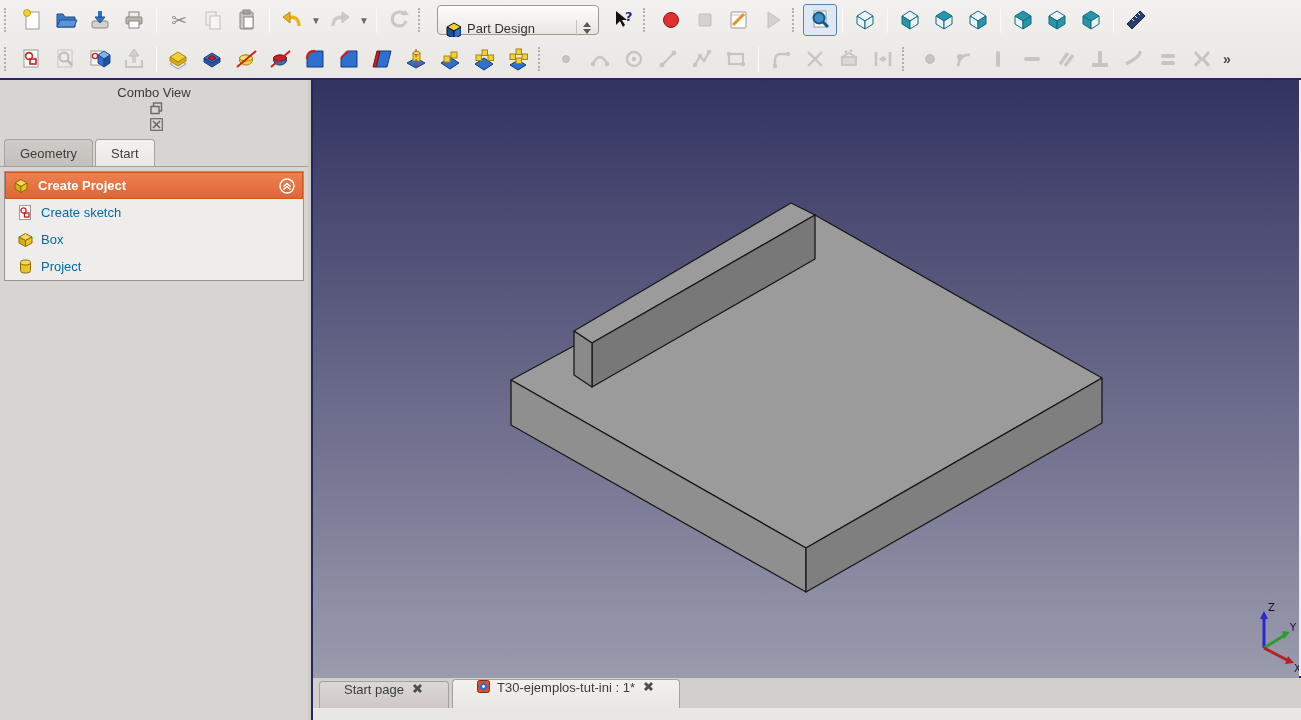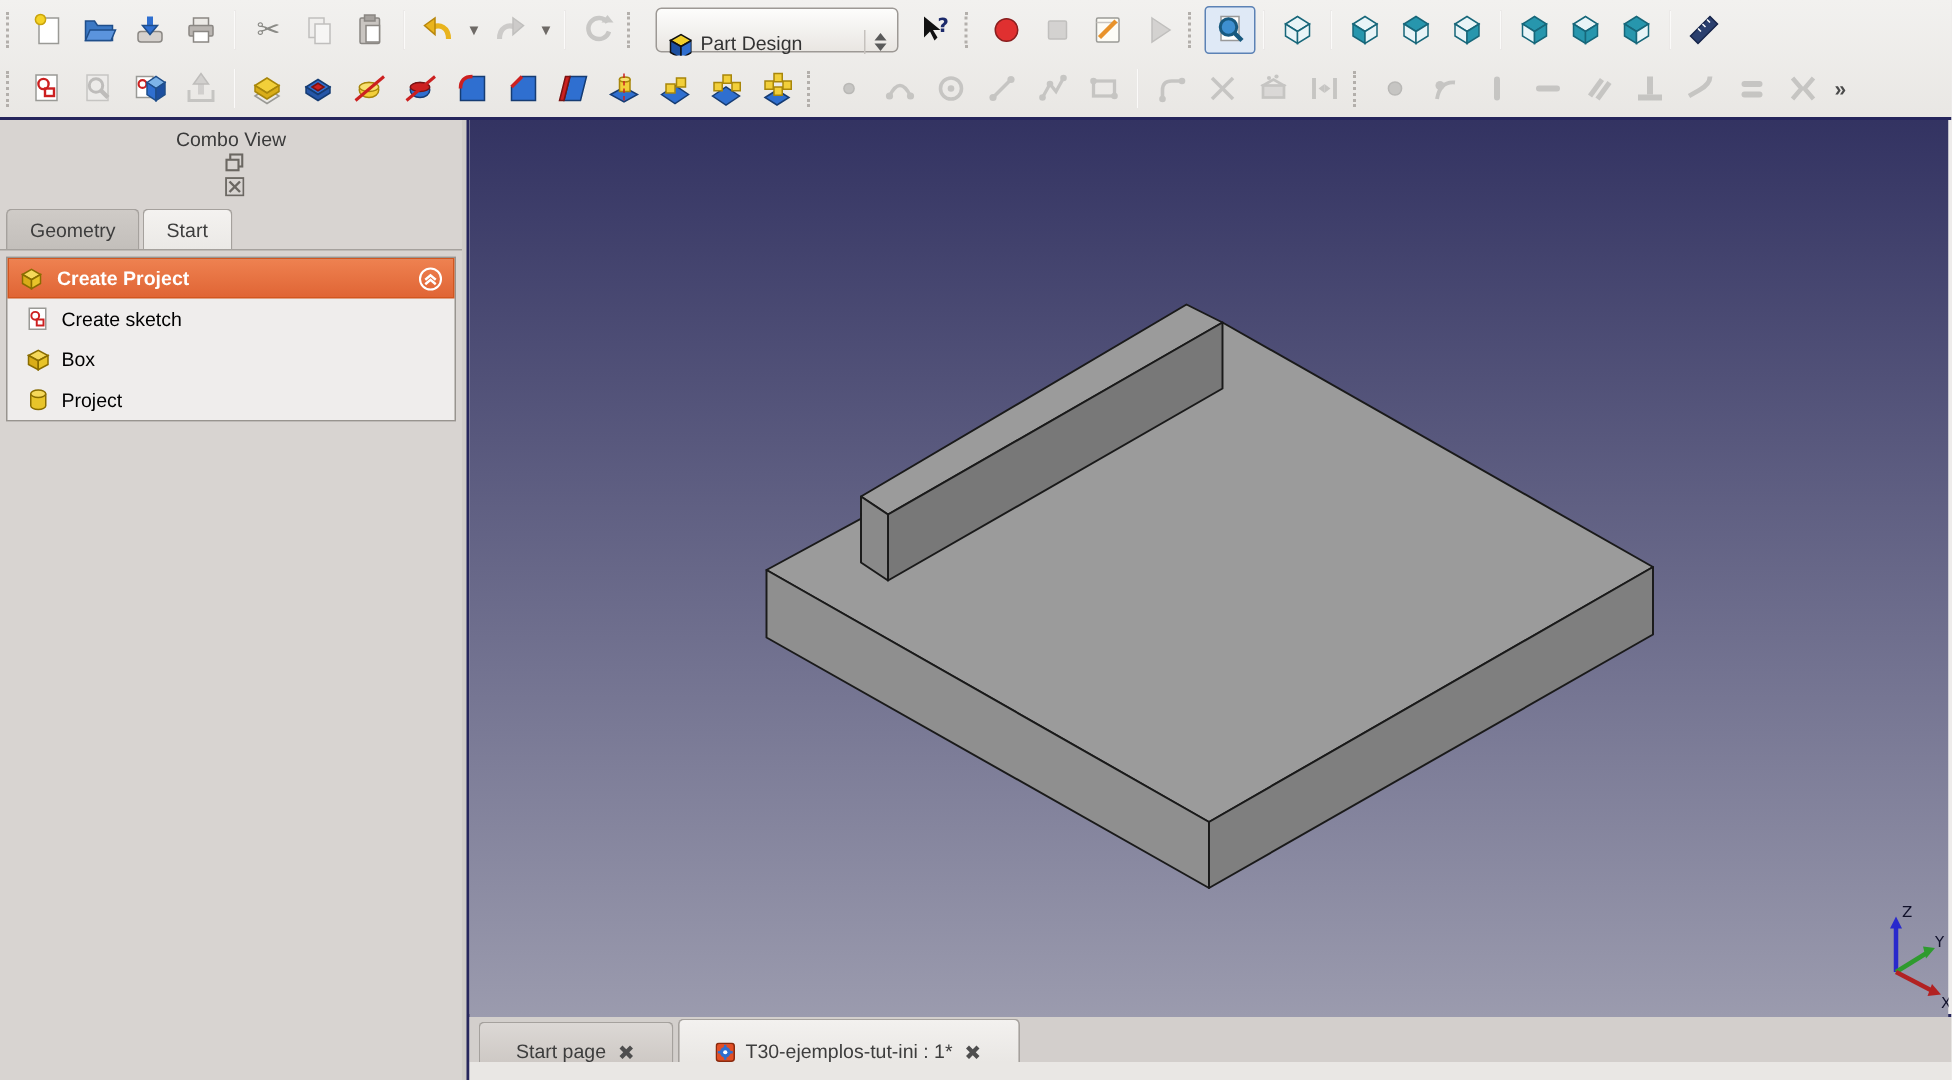--- a/index.html
+++ b/index.html
@@ -40,28 +40,28 @@
   .winbtn { width:16px; height:16px; margin-left:5px; display:flex; align-items:center; justify-content:center; }
   .cv-tabs { display:flex; padding:4px 4px 0 4px; }
   .cv-tab { padding:6px 15px 5px; border:1px solid #a5a19d; border-bottom:none;
     border-radius:4px 4px 0 0; background:linear-gradient(#cfcbc7,#c3bfbb); margin-right:2px; color:#3d3d3d; }
   .cv-tab.active { background:linear-gradient(#f4f2f0,#ebe9e6); position:relative; top:0; }
   .cv-page { flex:1; border-top:1px solid #a5a19d; background:#d8d4d1; padding:4px; }
   .taskbox { border:1px solid #98948f; background:#efedec; }
   .taskhdr { display:flex; align-items:center; gap:8px; height:27px; padding:0 7px;
     background:linear-gradient(#ee8150,#e06535); border:1px solid #d2561f; color:#fff; font-weight:bold; }
   .taskhdr .hl { flex:1; }
-  .taskitem { display:flex; align-items:center; gap:7px; padding:5px 10px 5px 12px; color:#000000; }
+  .taskitem { display:flex; align-items:center; gap:7px; padding:5px 10px 5px 12px; color:#0369a1; }
   .ticon { width:17px; height:17px; flex:none; }
   
   #viewport { position:relative; height:598px; border-bottom:2px solid #26265c; }
   #viewport svg { display:block; }
   
   #doctabs { height:30px; background:#d3cfcc; display:flex; align-items:flex-end; padding:2px 0 0 6px; }
-  .dtab { display:flex; align-items:flex-end; gap:7px; height:27px; padding:0 24px;
+  .dtab { display:flex; align-items:flex-start; gap:7px; height:27px; padding:0 24px;
     border:1px solid #a5a19d; border-bottom:none; border-radius:4px 4px 0 0;
     background:linear-gradient(#dcd8d5,#cec9c5); margin-right:3px; color:#3d3d3d; }
   .dtab.active { background:linear-gradient(#f3f1ef,#e9e7e4); height:29px; }
   #statusstrip { flex:1; background:#e9e7e4; }
   .xicon { width:13px; height:13px; }
   text { font-family:"DejaVu Sans",sans-serif; }
 </style>
 </head>
 <body>
 

